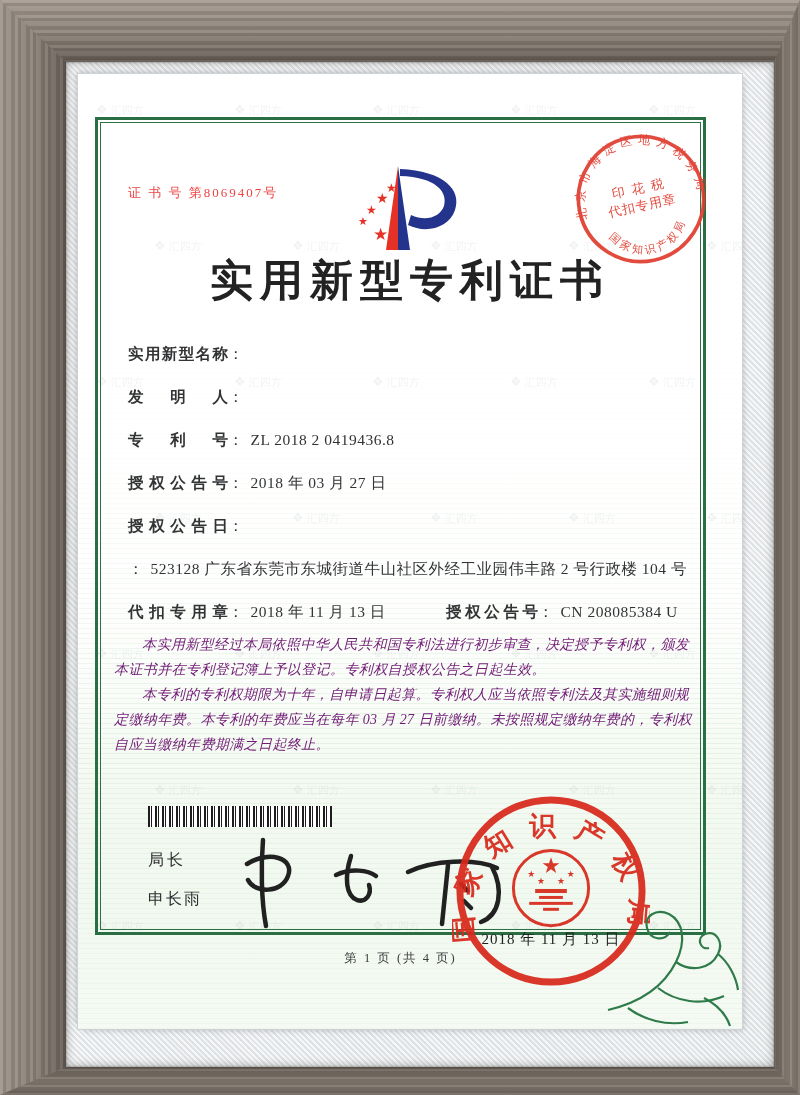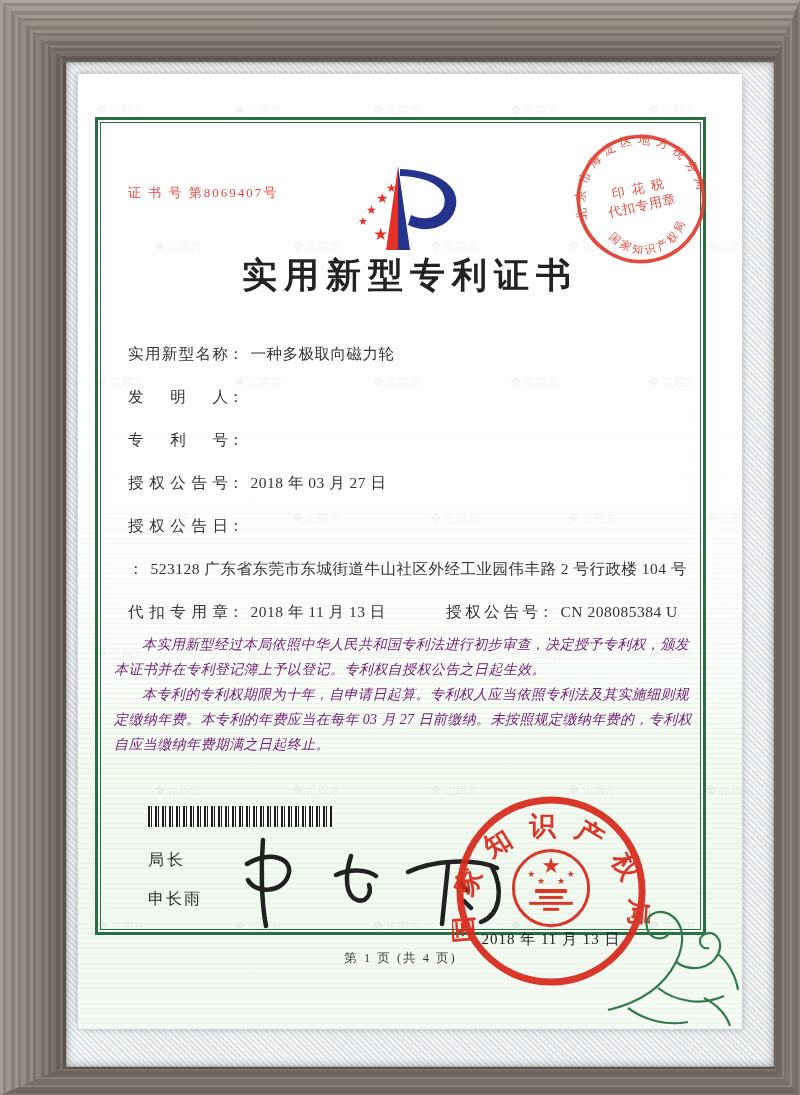--- a/index.html
+++ b/index.html
@@ -52,28 +52,28 @@
     border:3px solid #2a6e44; }
   #cert-border::before { content:""; position:absolute; inset:2px; border:1px solid #2e7147; }
 
   .abs { position:absolute; z-index:2; }
 
   #cert-number { left:50px; top:78px; font-size:13px; letter-spacing:2px; color:#ef4444;margin-top:32px; }
 
   #logo { left:262px; top:88px; width:140px; height:92px; }
 
   #title { left:0; top:178px; width:100%; text-align:center;
-    font-size:35px; font-weight:bold; letter-spacing:7px; color:#222; }
+    font-size:43px; font-weight:bold; letter-spacing:7px; color:#222; }
 
   #tax-stamp { left:494px; top:56px; width:138px; height:138px; opacity:.92; }
 
   
   #fields { left:50px; top:268px; width:578px; font-size:15.5px; color:#323335; }
   .f-row { display:flex; margin-bottom:19px; line-height:24px; }
-  .f-label { flex:0 0 100px; text-align:justify; text-align-last:justify; }
+  .f-label { flex:0 0 100px; text-align:justify; text-align-last:justify;font-weight:bold; }
   .f-colon { flex:0 0 auto; }
   .f-value { flex:1; margin-left:7px; letter-spacing:.5px; }
   .grant-wrap { display:flex; }
   .g1 { display:flex; width:318px; }
   .g2 { display:flex; flex:1; }
   .g2 .f-label { flex:0 0 92px; }
 
   
   #paras { left:36px; top:558px; width:580px; font-size:14px; line-height:25px;
     color:#701a75; font-style:italic; }
@@ -187,29 +187,29 @@
         </text>
         <text x="75" y="68" font-size="14" text-anchor="middle" letter-spacing="2">印 花 税</text>
         <text x="75" y="87" font-size="14" text-anchor="middle" letter-spacing="1">代扣专用章</text>
       </g>
     </svg>
 
     <div class="abs" id="fields">
       <div class="f-row">
         <span class="f-label">实用新型名称</span>
           <span class="f-colon">：</span>
-        <span class="f-value">一种多极取向磁力轮</span>
       </div>
       <div class="f-row">
         <span class="f-label">发明人</span>
           <span class="f-colon">：</span>
       </div>
       <div class="f-row">
         <span class="f-label">专利号</span>
           <span class="f-colon">：</span>
+        <span class="f-value">ZL 2018 2 0419436.8</span>
       </div>
       <div class="f-row">
         <span class="f-label">授权公告号</span>
           <span class="f-colon">：</span>
         <span class="f-value">2018 年 03 月 27 日</span>
       </div>
       <div class="f-row">
         <span class="f-label">授权公告日</span>
           <span class="f-colon">：</span>
       </div>

